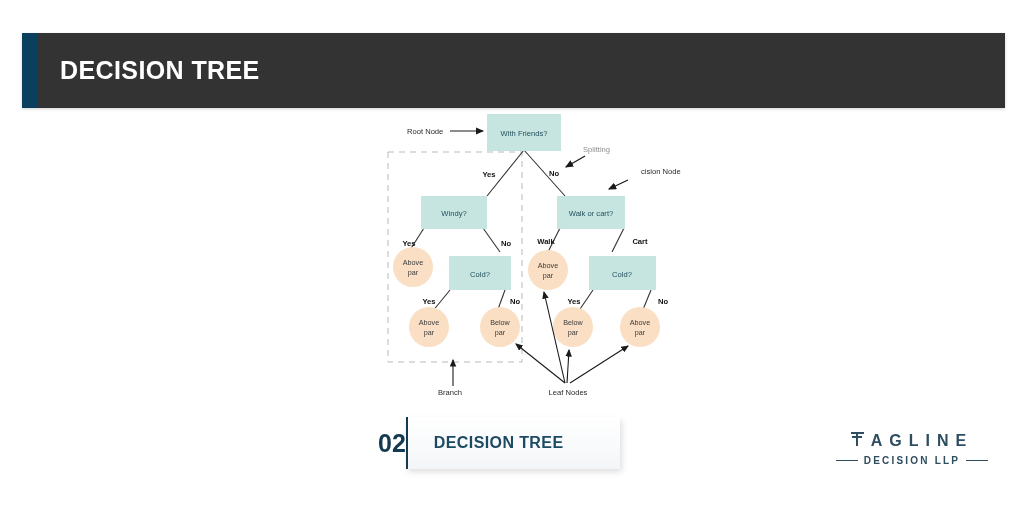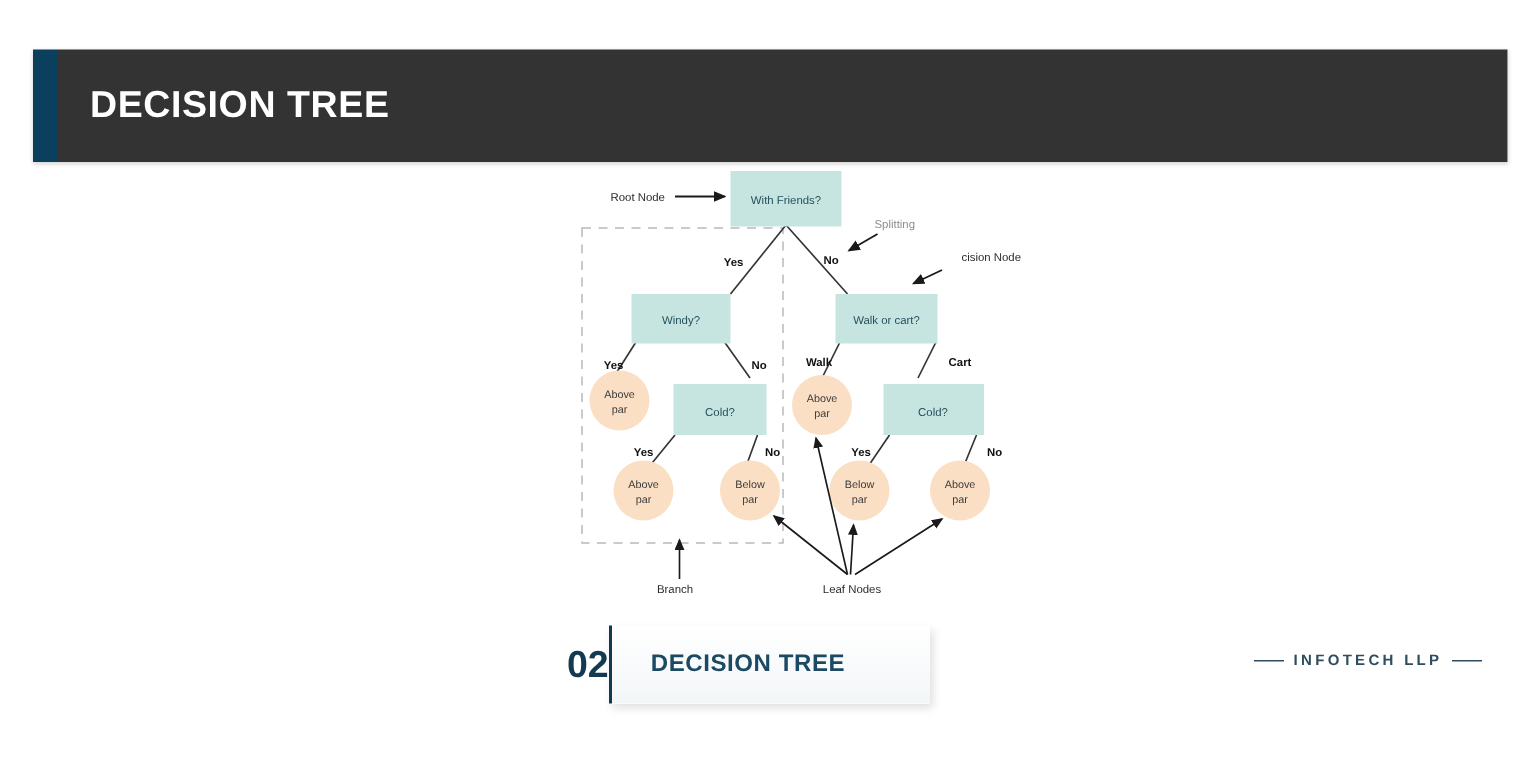--- a/index.html
+++ b/index.html
@@ -311,18 +311,24 @@
 </svg>
 
 <div id="footer-chip">
   <div id="chip-number">02</div>
   <div id="chip-plate">
     <div id="chip-label">DECISION TREE</div>
   </div>
 </div>
 
 <div id="logo">
+  <div id="logo-word">
+    <span id="logo-t">
+        <i></i>
+      </span>
+    <span>AGLINE</span>
+  </div>
   <div id="logo-sub">
     <span class="rule"></span>
-    <span id="logo-sub-text">INFOTECH LLP</span>
+    <span id="logo-sub-text">DECISION LLP</span>
     <span class="rule"></span>
   </div>
 </div>
 
 </body></html>

